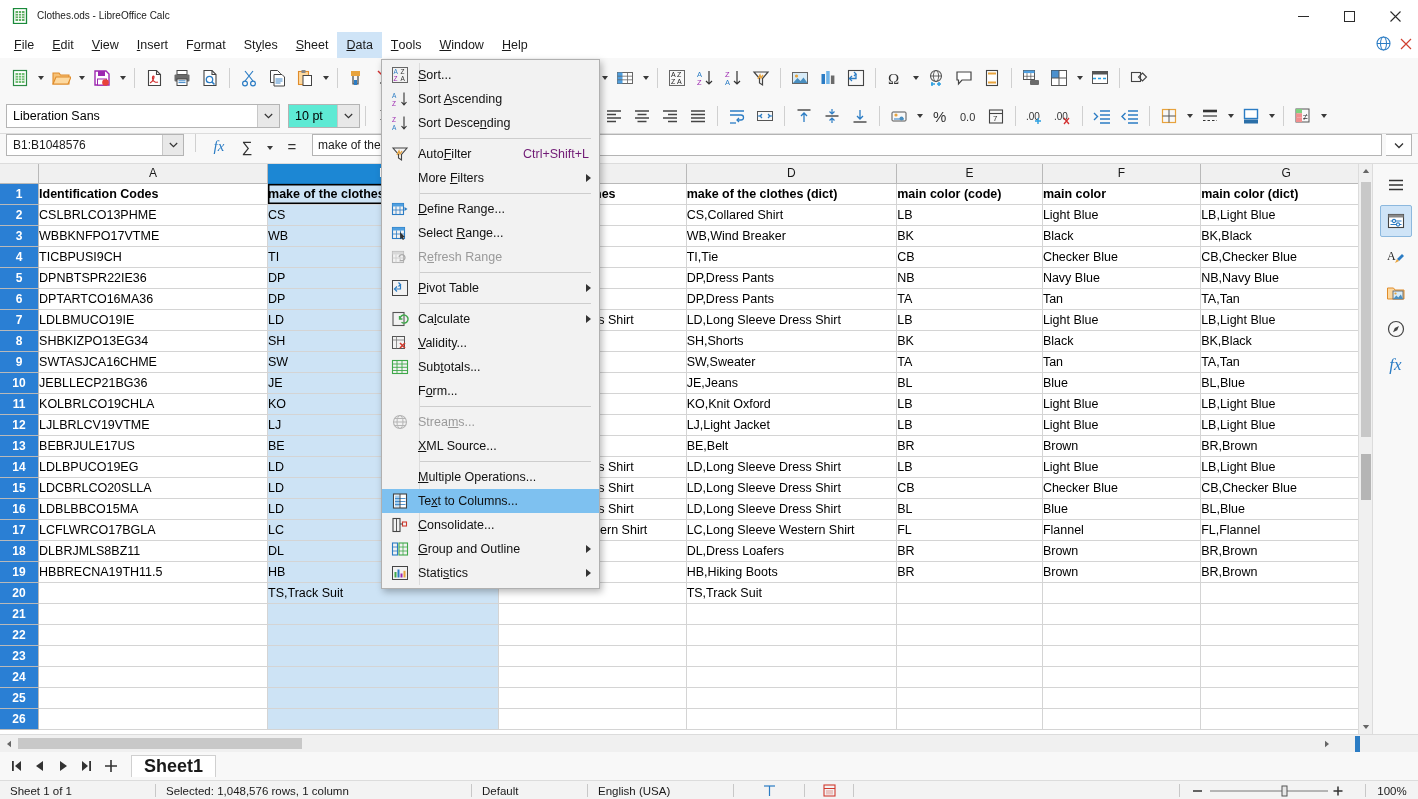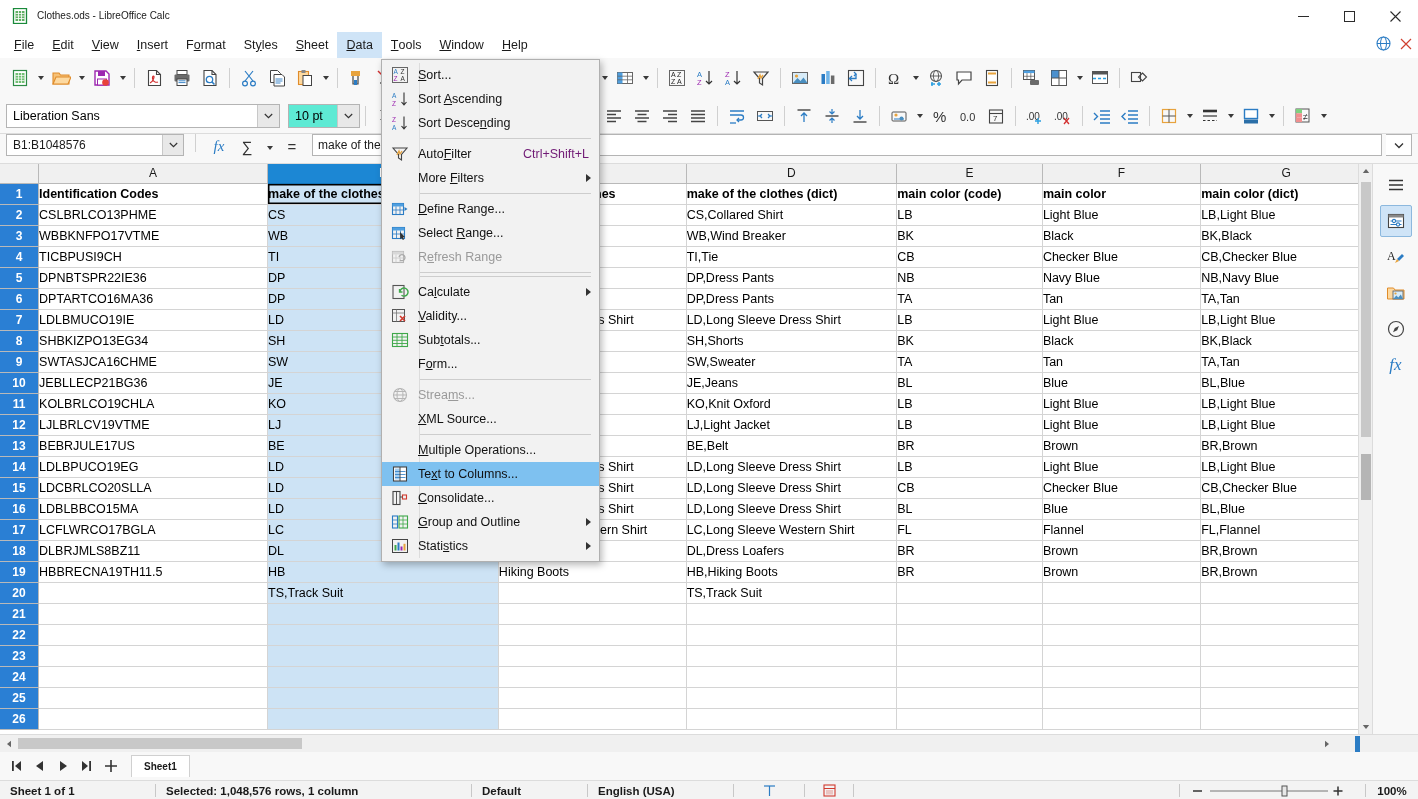--- a/index.html
+++ b/index.html
@@ -127,29 +127,29 @@
   
   .hscrollrow { height: 18px; background: #f0f0f0; display: flex; align-items: center; position: relative; border-top: 1px solid #dcdcdc; }
   .hscrollrow .htrack { position: absolute; left: 18px; right: 100px; height: 12px; top: 3px; }
   .hscrollrow .hthumb { position: absolute; left: 0; width: 284px; height: 11px; background: #c8c8c8; }
 
   
   .tabbar { height: 28px; background: #f8f8f8; display: flex; align-items: center; padding-left: 6px; gap: 1px; }
   .nav-btn { width: 22px; height: 22px; display: flex; align-items: center; justify-content: center; }
   .addsheet { width: 26px; height: 22px; display: flex; align-items: center; justify-content: center; font-size: 18px; color: #2b2b2b; }
   .sheettab {
-    height: 22px; padding: 0 12px; display: flex; align-items: center; font-size: 10px;
+    height: 22px; padding: 0 12px; display: flex; align-items: center; font-size: 18px;
     font-weight: bold; color: #1a1a1a; background: #ffffff; border: 1px solid #d0d0d0; border-bottom: none;
     margin-left: 6px;
   }
 
   
   .statusbar {
     height: 20px; background: #f3f3f3; border-top: 1px solid #dcdcdc; display: flex;
-    align-items: center; font-size: 11.5px; color: #1a1a1a; font-weight: bold;
+    align-items: center; font-size: 11.5px; color: #1a1a1a;
   }
   .sb-cell { padding: 0 10px; height: 20px; display: flex; align-items: center; white-space: nowrap; }
   .sb-div { width: 1px; height: 13px; background: #c8c8c8; }
 
   
   .dropdown {
     position: absolute; left: 381px; top: 59px; width: 219px;
     background: #f2f2f2; border: 1px solid #b0b0b0; box-shadow: 2px 3px 7px rgba(0,0,0,0.28);
     padding: 3px 0; z-index: 100; font-size: 12.5px; color: #111;
   }
@@ -1253,20 +1253,32 @@
             <rect x="1.5" y="3.5" width="11" height="3" fill="#d8d8d8"></rect>
             <path d="M5 6.5v8M9 6.5v8M1.5 10h11" stroke="#c8c8c8" stroke-width=".8"></path>
             <path d="M8 9a3 3 0 1 1 1 3" fill="none" stroke="#aaa" stroke-width="1.3"></path>
           </svg>
       </span>
       <span class="dd-label">R<u>e</u>fresh Range</span>
     </div>
 
     <div class="dd-sep"></div>
 
+    <div class="dd-item">
+      <span class="dd-ico">
+        <svg width="18" height="18" viewBox="0 0 18 18">
+            <rect x="1.5" y="1.5" width="15" height="15" fill="none" stroke="#444" stroke-width="1"></rect>
+            <path d="M6 12.5l-2.5-2.5L6 7.5" fill="none" stroke="#2b7cc4" stroke-width="1.2"></path>
+            <path d="M3.5 10h6V5.5" fill="none" stroke="#2b7cc4" stroke-width="1.2"></path>
+            <path d="M7.5 3.5l2 2-2 2" fill="none" stroke="#2b7cc4" stroke-width="1.2"></path>
+          </svg>
+      </span>
+      <span class="dd-label"><u>P</u>ivot Table</span>
+      <span class="dd-arrow"></span>
+    </div>
 
     <div class="dd-sep"></div>
 
     <div class="dd-item">
       <span class="dd-ico">
         <svg width="18" height="18" viewBox="0 0 18 18">
             <rect x="2" y="2.5" width="11" height="13" fill="none" stroke="#555" stroke-width="1.1"></rect>
             <path d="M9 9a4 4 0 1 1 1.5 3.2" fill="none" stroke="#3fa84a" stroke-width="1.4"></path>
             <path d="M8.5 6v3h3" fill="none" stroke="#3fa84a" stroke-width="1.3"></path>
           </svg>

